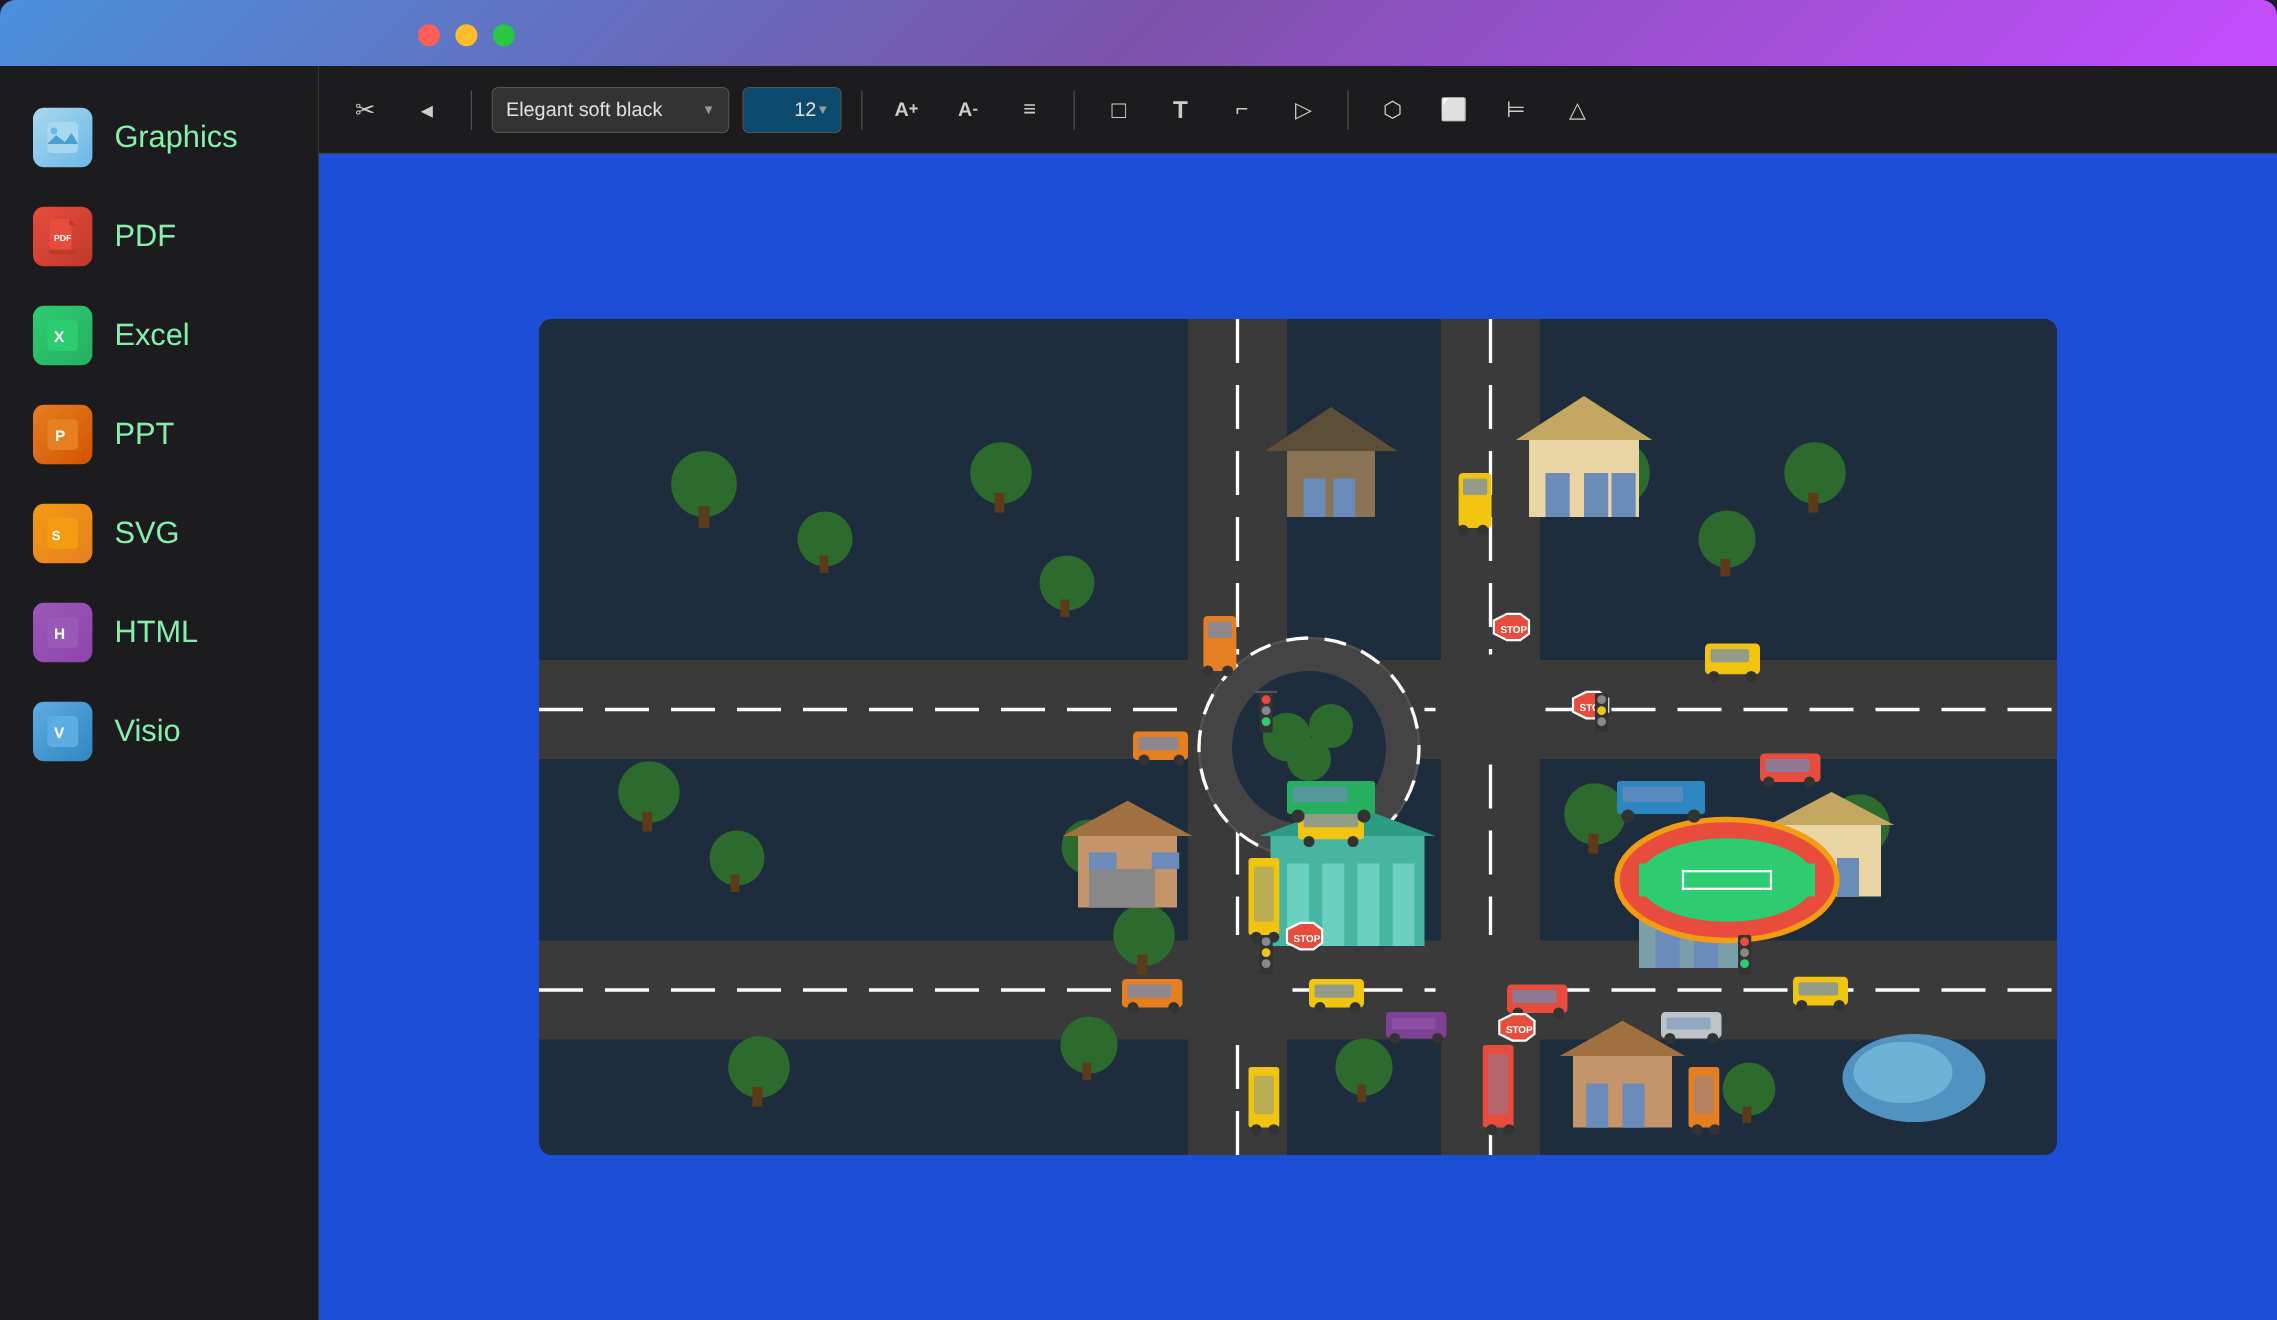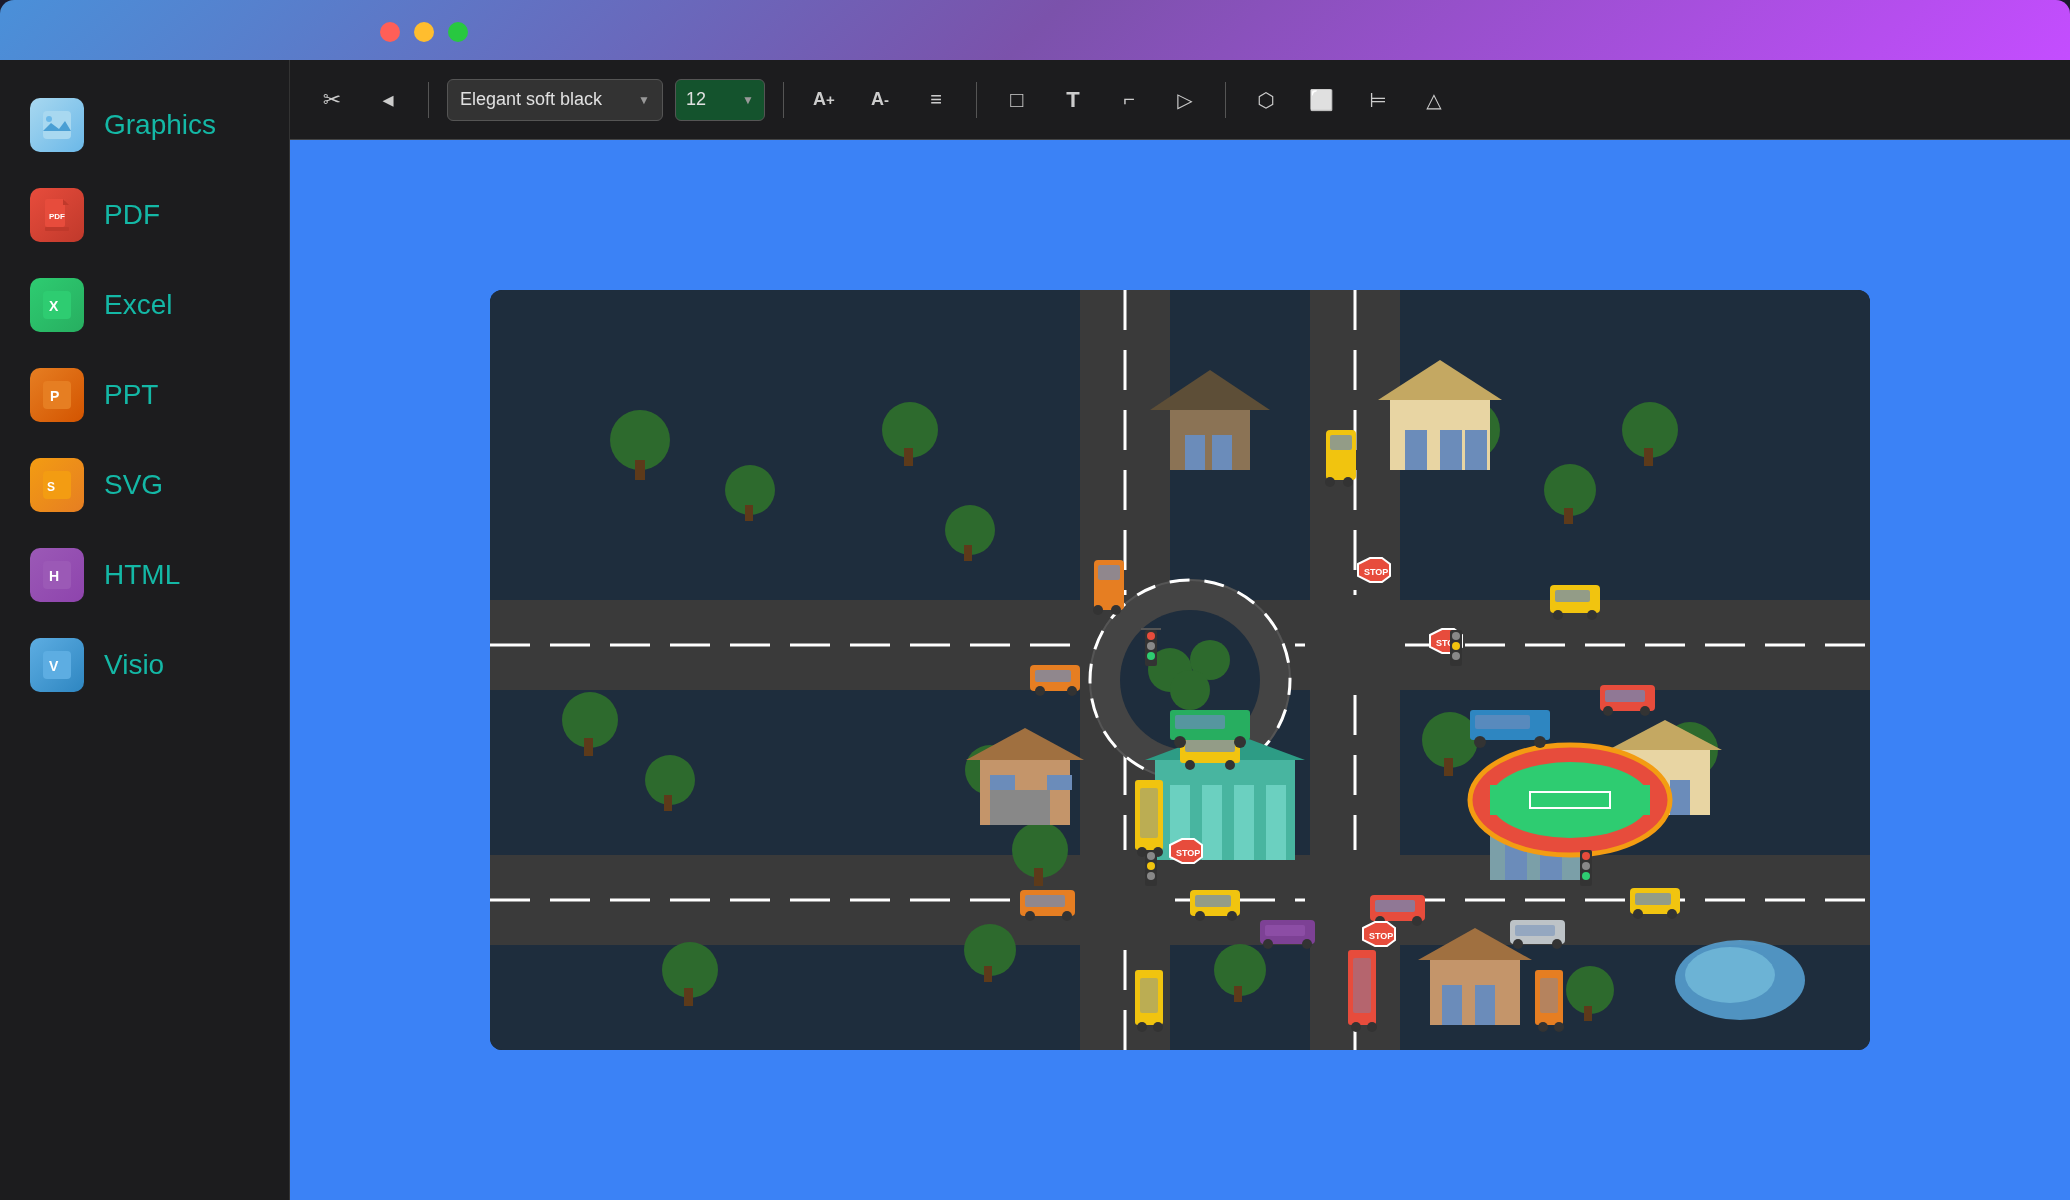--- a/index.html
+++ b/index.html
@@ -86,21 +86,21 @@
 
     .icon-visio {
       background: linear-gradient(135deg, #5dade2, #2e86c1);
     }
 
     .icon-pseps {
       background: linear-gradient(135deg, #7d3c98, #5b2c6f);
     }
 
     .sidebar-item-label {
-      color: #14b8a6;
+      color: #86efac;
       font-size: 28px;
       font-weight: 400;
     }
 
     
     .content-area {
       flex: 1;
       background: #2a2a2e;
       display: flex;
       flex-direction: column;
@@ -148,45 +148,45 @@
       font-size: 18px;
       width: 216px;
       cursor: pointer;
       display: flex;
       align-items: center;
       justify-content: space-between;
     }
 
     .font-size-select {
       height: 42px;
-      background: #14532d;
+      background: #0c4a6e;
       border: 1px solid #555;
       color: #e0e0e0;
       border-radius: 6px;
       padding: 0 10px;
       font-size: 18px;
       width: 90px;
       cursor: pointer;
       display: flex;
       align-items: center;
-      justify-content: space-between;
+      justify-content: flex-end;
     }
 
     .select-arrow {
       font-size: 12px;
       color: #999;
     }
 
     
     .canvas-area {
       flex: 1;
       display: flex;
       align-items: center;
       justify-content: center;
-      background: #3b82f6;
+      background: #1d4ed8;
       padding: 19px;
     }
 
     .canvas {
       width: 1380px;
       height: 760px;
       background: #1a2332;
       border-radius: 12px;
       position: relative;
       overflow: hidden;

